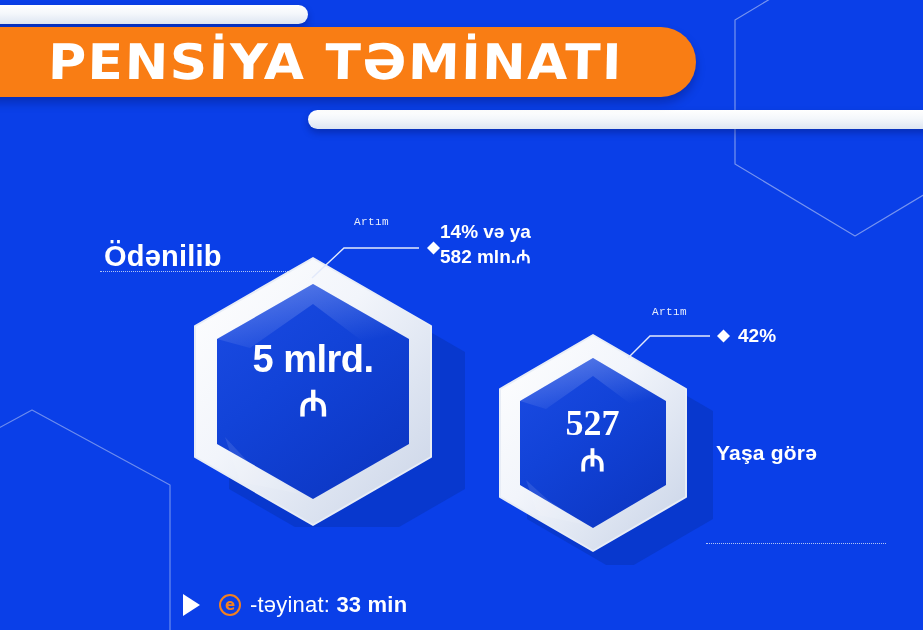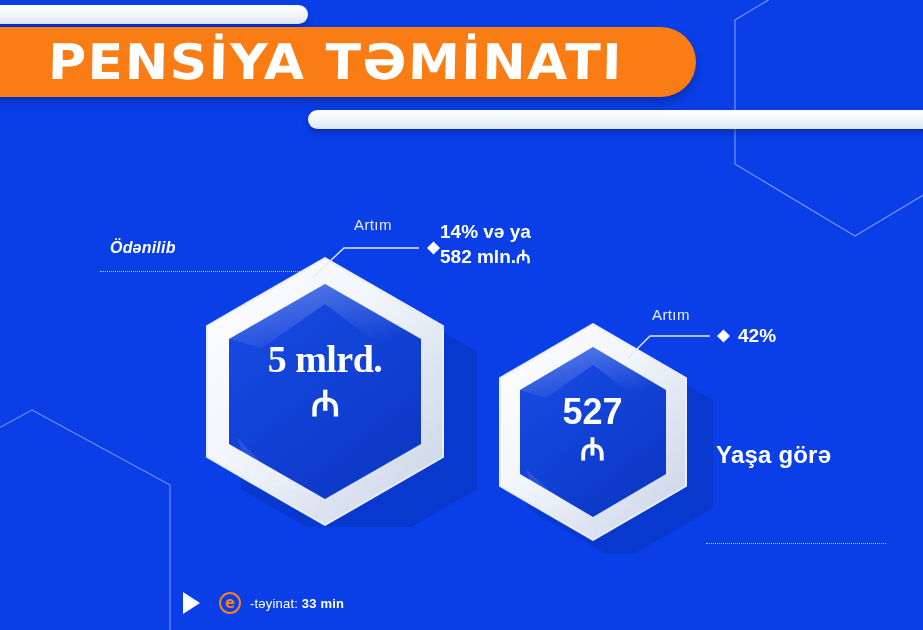--- a/index.html
+++ b/index.html
@@ -67,66 +67,67 @@
     display:flex; flex-direction:column;
     align-items:center; justify-content:center;
     color:#ffffff;
     font-weight:bold;
     text-align:center;
     line-height:1.06;
     pointer-events:none;
   }
 
   
-  #hex1-wrap { left:192px; top:252px; width:290px; height:275px;font-family:Liberation Serif, serif; }
+  #hex1-wrap { left:180px; top:252px; width:290px; height:275px; }
   #hex1-value {
     left:0; top:0; width:266px; height:258px;
     font-size:38px;
     letter-spacing:-0.5px;
   }
   #hex1-value .manat { font-size:36px; margin-top:5px; display:block; }
 
   
-  #hex2-wrap { left:490px; top:319px; width:225px; height:235px; }
+  #hex2-wrap { left:490px; top:330px; width:225px; height:235px;font-family:Liberation Serif, serif; }
   #hex2-value {
     left:0; top:0; width:205px; height:222px;
     font-size:36px;
   }
   #hex2-value .manat { font-size:31px; margin-top:3px; display:block; }
 
   
   .caption {
     position:absolute;
     color:#ffffff;
     font-weight:bold;
-    font-size:24px;
+    font-size:21px;
     line-height:1.28;
     letter-spacing:.2px;
   }
-  #caption-odenilib { left:110px; top:238px; font-size:16px;font-style:italic; }
+  #caption-odenilib { left:104px; top:238px; font-size:29px; }
   #caption-pension  { left:716px; top:440px; width:170px; }
 
   .dotted-rule {
     position:absolute;
     height:0;
     border-top:1.6px dotted #cfdcf6;
     opacity:.85;
   }
   #rule-odenilib { left:100px; top:271px; width:202px; }
   #rule-pension  { left:706px; top:543px; width:180px; }
 
   
   .callout { position:absolute; }
   .callout-label {
     position:absolute;
     color:#e6ecfb;
-    font-size:15px;
+    font-size:11px;
     font-weight:normal;
     letter-spacing:.4px;
     white-space:nowrap;
+    font-family:Liberation Mono, monospace;
   }
   .callout-value {
     position:absolute;
     color:#ffffff;
     font-size:19px;
     font-weight:bold;
     line-height:1.3;
     white-space:nowrap;
   }
   .callout-value .manat-in { font-size:18px; }
@@ -152,21 +153,21 @@
   #e-logo {
     width:22px; height:22px; border-radius:50%;
     border:2.2px solid #f4801f;
     color:#f4801f;
     font-size:15px; font-weight:bold;
     font-family:"DejaVu Sans", sans-serif;
     display:flex; align-items:center; justify-content:center;
     line-height:1;
   }
   #footer-text {
-    color:#ffffff; font-size:13px; font-weight:normal; letter-spacing:.2px;
+    color:#ffffff; font-size:22px; font-weight:normal; letter-spacing:.2px;
   }
   #footer-text b { font-weight:bold; }
 </style>
 </head>
 <body>
 
 <div id="stage">
 
   <svg class="deco-hex" id="deco-hex-tr" width="260" height="300" viewBox="0 0 260 300">
     <polygon points="130,6 250,78 250,222 130,294 10,222 10,78" fill="none" stroke="#cfd9f5" stroke-width="1.2" opacity=".55" stroke-linejoin="round"></polygon>

